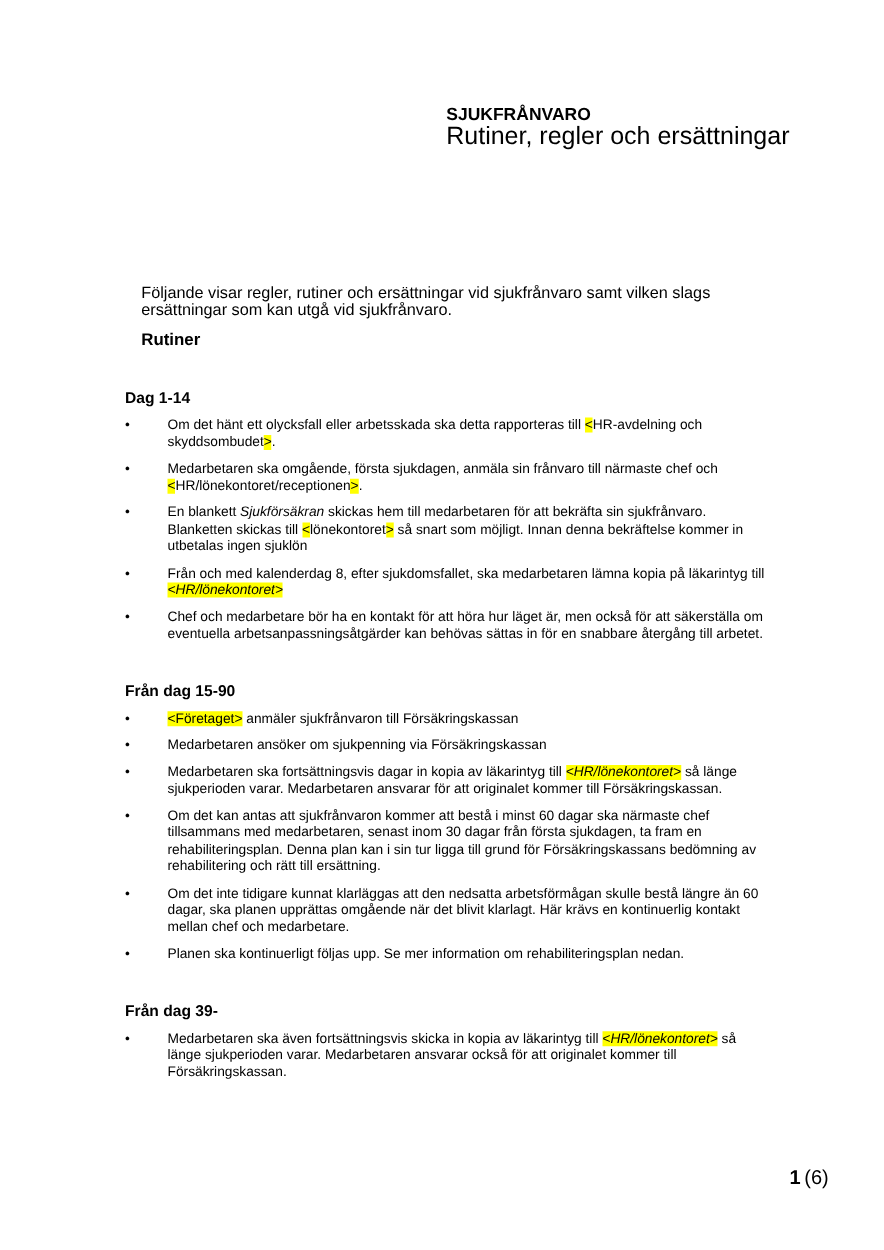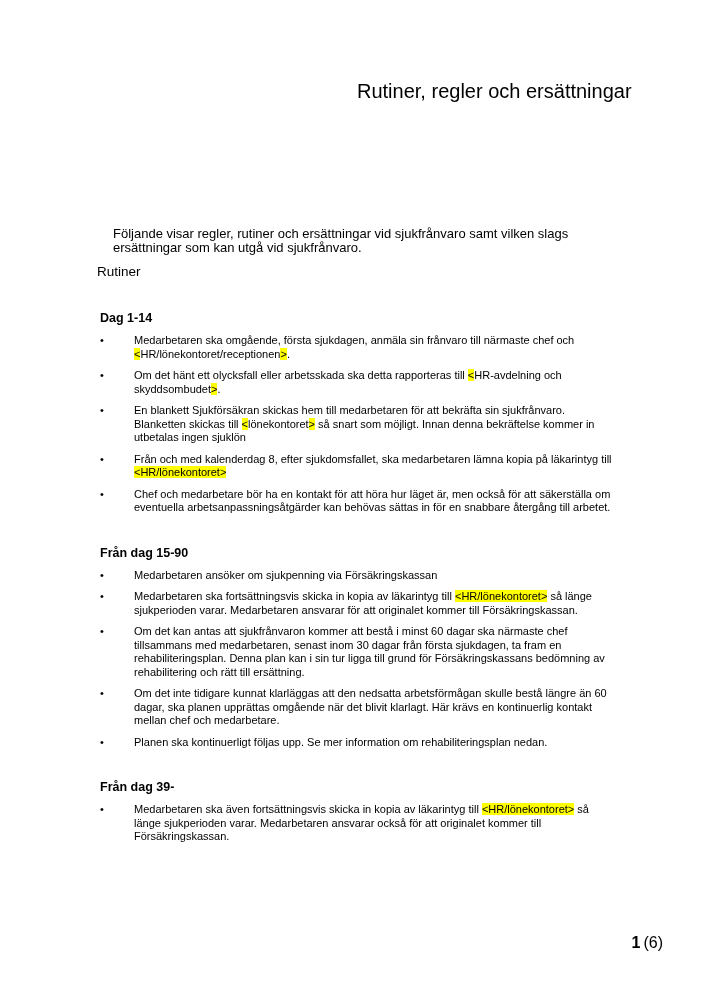--- a/index.html
+++ b/index.html
@@ -15,70 +15,72 @@
   .doc-title   { font-size:14px; font-weight:bold; line-height:18px; white-space:nowrap; }
   .doc-subtitle{ font-size:20px; font-weight:normal; line-height:18px; white-space:nowrap; }
 
   .intro {
     position:absolute; left:97px; top:211px; width:512px;
     font-size:13px; line-height:13.5px; margin:16px;
   }
 
   .content { position:absolute; left:97px; top:257px; width:517px; }
 
-  .h-main { font-size:13.5px; font-weight:normal; line-height:17px; margin:6px 0 0 0; }
+  .h-main { font-size:13.5px; font-weight:bold; line-height:17px; margin:6px 0 0 16px; }
   .h-sub  { font-size:12.5px; font-weight:bold; line-height:16px; margin:30px 0 0 3px; }
 
   ul.bullets { list-style:none; margin:0; padding:0; }
   ul.bullets li {
     position:relative;
     padding-left:37px;
     margin-top:8px;
     font-size:11px; line-height:13.5px;
   }
   ul.bullets li::before {
     content:"\2022";
     position:absolute; left:3px; top:0;
     font-size:11px;
   }
   .hl { background:#ffff00; }
-  .it { }
+  .it { font-style:italic; }
 
   .footer {
     position:absolute; top:936px; right:44px;
     font-size:16px; line-height:13px; white-space:nowrap;
   }
   .pn-bold { font-weight:bold; }
   .pn-total { margin-left:3px; }
 </style>
 </head>
 <body>
 
 <div class="page">
 
   <div class="title-block">
+    <div class="doc-title">SJUKFRÅNVARO</div>
     <div class="doc-subtitle">Rutiner, regler och ersättningar</div>
   </div>
 
   <p class="intro">Följande visar regler, rutiner och ersättningar vid sjukfrånvaro samt vilken slags ersättningar som kan utgå vid sjukfrånvaro.</p>
 
   <div class="content" id="sections">
       <div class="h-main">Rutiner</div>
       <div class="h-sub">Dag 1-14</div>
       <ul class="bullets">
+        <li><span>Om det hänt ett olycksfall eller arbetsskada ska detta rapporteras till </span><span class="hl" style="background: rgb(255, 255, 0);">&lt;</span><span>HR-avdelning och skyddsombudet</span><span class="hl" style="background: rgb(255, 255, 0);">&gt;</span><span>.</span></li>
         <li><span>Medarbetaren ska omgående, första sjukdagen, anmäla sin frånvaro till närmaste chef och </span><span class="hl" style="background: rgb(255, 255, 0);">&lt;</span><span>HR/lönekontoret/receptionen</span><span class="hl" style="background: rgb(255, 255, 0);">&gt;</span><span>.</span></li>
-        <li><span>Om det hänt ett olycksfall eller arbetsskada ska detta rapporteras till </span><span class="hl" style="background: rgb(255, 255, 0);">&lt;</span><span>HR-avdelning och skyddsombudet</span><span class="hl" style="background: rgb(255, 255, 0);">&gt;</span><span>.</span></li>
         <li><span>En blankett </span><span class="it">Sjukförsäkran</span><span> skickas hem till medarbetaren för att bekräfta sin sjukfrånvaro. Blanketten skickas till </span><span class="hl" style="background: rgb(255, 255, 0);">&lt;</span><span>lönekontoret</span><span class="hl" style="background: rgb(255, 255, 0);">&gt;</span><span> så snart som möjligt. Innan denna bekräftelse kommer in utbetalas ingen sjuklön</span></li>
         <li><span>Från och med kalenderdag 8, efter sjukdomsfallet, ska medarbetaren lämna kopia på läkarintyg till </span><span class="hl it" style="background: rgb(255, 255, 0);">&lt;HR/lönekontoret&gt;</span></li>
         <li><span>Chef och medarbetare bör ha en kontakt för att höra hur läget är, men också för att säkerställa om eventuella arbetsanpassningsåtgärder kan behövas sättas in för en snabbare återgång till arbetet.</span></li>
       </ul>
       <div class="h-sub">Från dag 15-90</div>
       <ul class="bullets">
+        <li><span class="hl" style="background: rgb(255, 255, 0);">&lt;Företaget&gt;</span><span> anmäler sjukfrånvaron till Försäkringskassan</span></li>
         <li><span>Medarbetaren ansöker om sjukpenning via Försäkringskassan</span></li>
-        <li><span>Medarbetaren ska fortsättningsvis skicka in kopia av läkarintyg till </span><span class="hl it" style="background: rgb(255, 255, 0);">&lt;HR/lönekontoret&gt;</span><span> så länge sjukperioden varar. Medarbetaren ansvarar för att originalet kommer till Försäkringskassan.</span></li>
+        <li><span>Medarbetaren ska fortsättningsvis dagar in kopia av läkarintyg till </span><span class="hl it" style="background: rgb(255, 255, 0);">&lt;HR/lönekontoret&gt;</span><span> så länge sjukperioden varar. Medarbetaren ansvarar för att originalet kommer till Försäkringskassan.</span></li>
         <li><span>Om det kan antas att sjukfrånvaron kommer att bestå i minst 60 dagar ska närmaste chef tillsammans med medarbetaren, senast inom 30 dagar från första sjukdagen, ta fram en rehabiliteringsplan. Denna plan kan i sin tur ligga till grund för Försäkringskassans bedömning av rehabilitering och rätt till ersättning.</span></li>
         <li><span>Om det inte tidigare kunnat klarläggas att den nedsatta arbetsförmågan skulle bestå längre än 60 dagar, ska planen upprättas omgående när det blivit klarlagt. Här krävs en kontinuerlig kontakt mellan chef och medarbetare.</span></li>
         <li><span>Planen ska kontinuerligt följas upp. Se mer information om rehabiliteringsplan nedan.</span></li>
       </ul>
       <div class="h-sub">Från dag 39-</div>
       <ul class="bullets">
         <li><span>Medarbetaren ska även fortsättningsvis skicka in kopia av läkarintyg till </span><span class="hl it" style="background: rgb(255, 255, 0);">&lt;HR/lönekontoret&gt;</span><span> så länge sjukperioden varar. Medarbetaren ansvarar också för att originalet kommer till Försäkringskassan.</span></li>
       </ul>
     </div>
 

